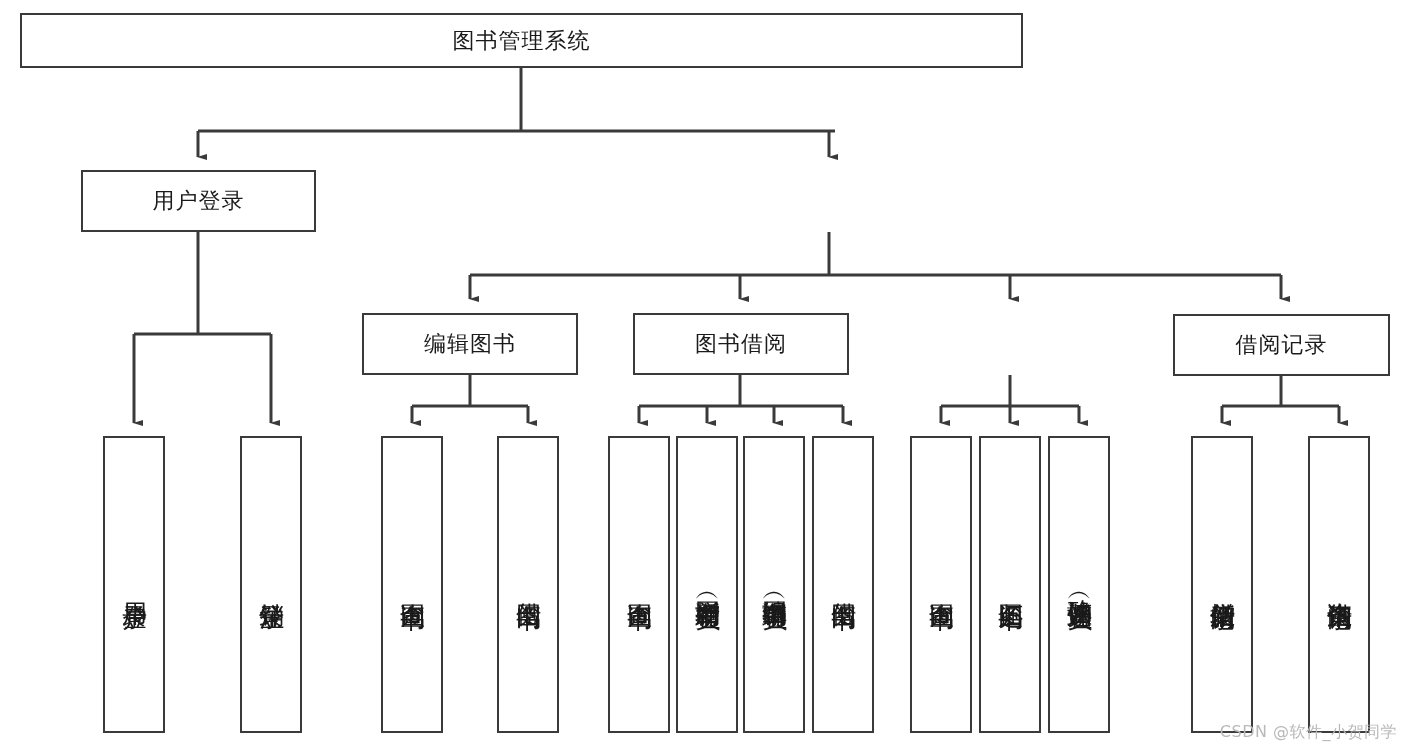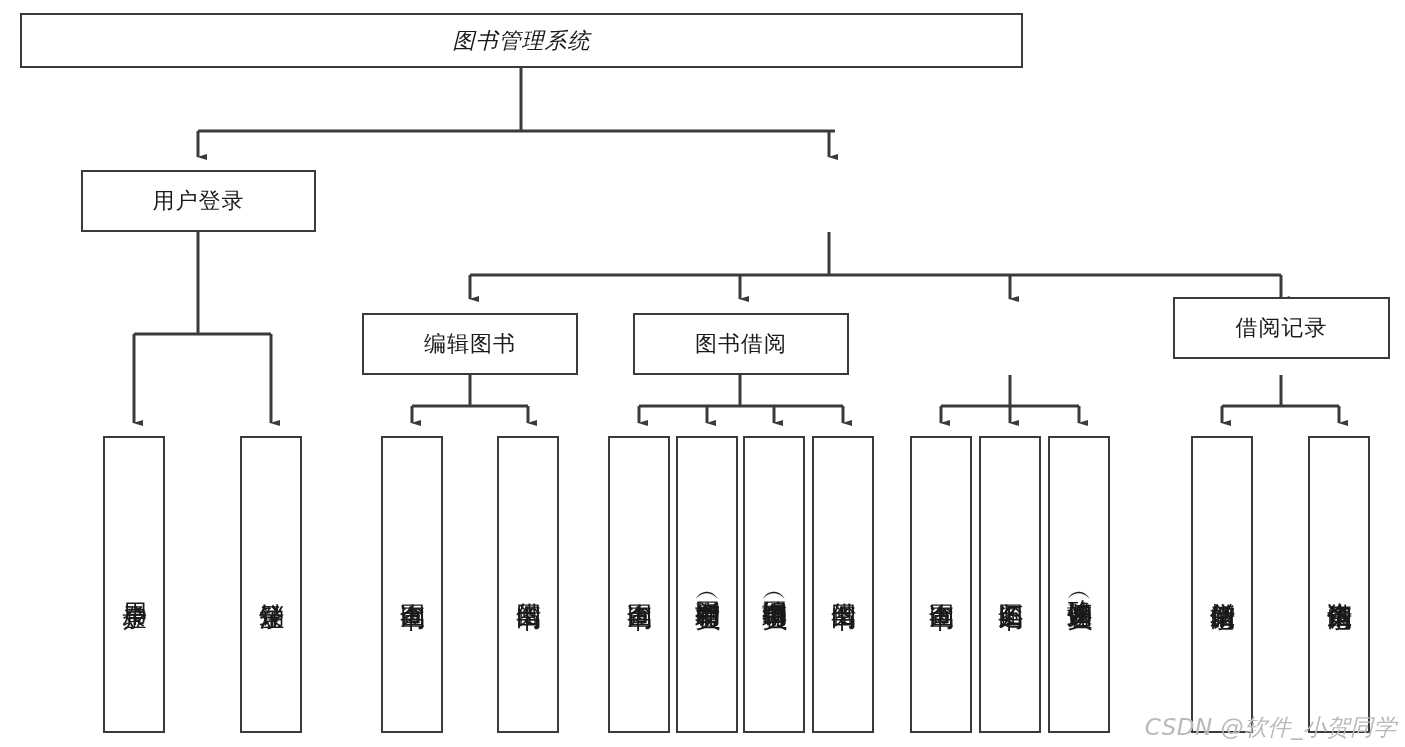--- a/index.html
+++ b/index.html
@@ -51,25 +51,24 @@
   .node.vert .vlabel {
     writing-mode: vertical-rl;
     text-orientation: upright;
     display: block;
     max-height: 100%;
   }
   .watermark {
     position: absolute;
     right: 8px;
     bottom: 4px;
-    font-size: 23px;
+    font-size: 16px;
     color: #b9b9b9;
     letter-spacing: 0.5px;
     white-space: nowrap;
-    font-style: italic;
   }
 </style>
 </head>
 <body>
 
 <div id="canvas">
 
   <svg id="wires" viewBox="0 0 1405 747" xmlns="http://www.w3.org/2000/svg">
     <defs>
       <marker id="arrow" markerWidth="10" markerHeight="11" refX="3" refY="9" orient="auto" markerUnits="userSpaceOnUse">
@@ -114,35 +113,35 @@
       <path d="M1010,406 L1010,423" marker-end="url(#arrow)"></path>
       <path d="M1079,406 L1079,423" marker-end="url(#arrow)"></path>
 
       <path d="M1281,375 L1281,406"></path>
       <path d="M1222,406 L1339,406"></path>
       <path d="M1222,406 L1222,423" marker-end="url(#arrow)"></path>
       <path d="M1339,406 L1339,423" marker-end="url(#arrow)"></path>
     </g>
   </svg>
 
-  <div class="node horiz" style="left:20px; top:13px; width:1003px; height:55px;font-style:italic;">
+  <div class="node horiz" style="left:20px; top:13px; width:1003px; height:55px;">
     <span>图书管理系统</span>
   </div>
 
   <div class="node horiz" style="left:81px; top:170px; width:235px; height:62px;">
     <span>用户登录</span>
   </div>
 
   <div class="node horiz" style="left:362px; top:313px; width:216px; height:62px;">
     <span>编辑图书</span>
   </div>
   <div class="node horiz" style="left:633px; top:313px; width:216px; height:62px;text-align:center;">
     <span>图书借阅</span>
   </div>
-  <div class="node horiz" style="left:1173px; top:297px; width:217px; height:62px;">
+  <div class="node horiz" style="left:1173px; top:314px; width:217px; height:62px;">
     <span>借阅记录</span>
   </div>
 
   <div class="node vert" style="left:103px; top:436px; width:62px; height:297px;">
     <span class="vlabel">用户登录</span>
   </div>
   <div class="node vert" style="left:240px; top:436px; width:62px; height:297px;">
     <span class="vlabel">注销登录</span>
   </div>
 

